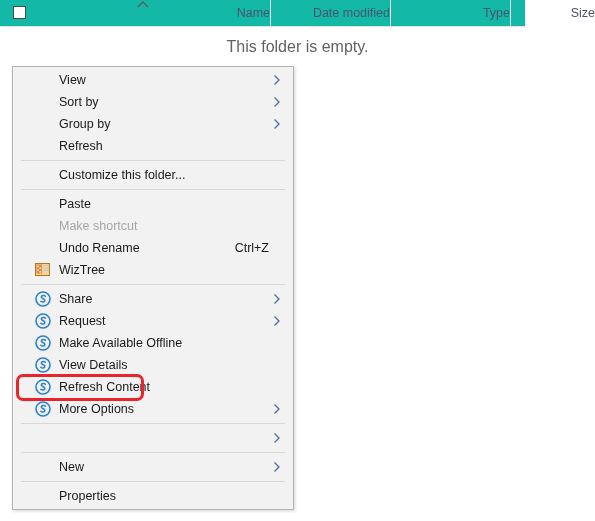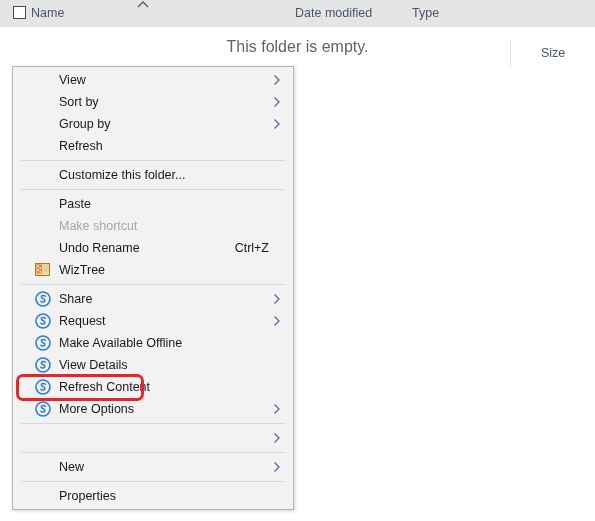--- a/index.html
+++ b/index.html
@@ -20,24 +20,25 @@
   #explorer {
     position: absolute;
     left: 0; top: 0;
     width: 595px; height: 521px;
     background: #ffffff;
   }
 
   #column-header {
     position: absolute;
     left: 0; top: 0;
-    width: 595px;
+    width: 525px;
     height: 26px;
-    background: #e5e5e5;
+    background: #14b8a6;
     border-bottom: 1px solid #e2e2e2;
+    text-align: right;
   }
 
   .sort-caret {
     position: absolute;
     left: 136px;
     top: 0px;
     width: 14px;
     height: 9px;
     color: #5a5a5a;
     font-size: 11px;
@@ -56,21 +57,21 @@
     color: #48556b;
     white-space: nowrap;
     overflow: hidden;
     box-sizing: border-box;
   }
   .col.divided { border-left: 1px solid #e4e4e4; }
 
   #col-name { left: 0px;   width: 270px; padding-left: 31px; }
   #col-date { left: 270px; width: 120px; padding-left: 24px; }
   #col-type { left: 390px; width: 120px; padding-left: 21px; }
-  #col-size { left: 510px; width: 85px;  padding-left: 30px; margin-top: 40px; }
+  #col-size { left: 510px; width: 85px;  padding-left: 30px; }
 
   #select-all-checkbox {
     position: absolute;
     left: 13px;
     top: 6px;
     width: 13px;
     height: 13px;
     box-sizing: border-box;
     border: 1px solid #4a4a4a;
     background: #ffffff;

